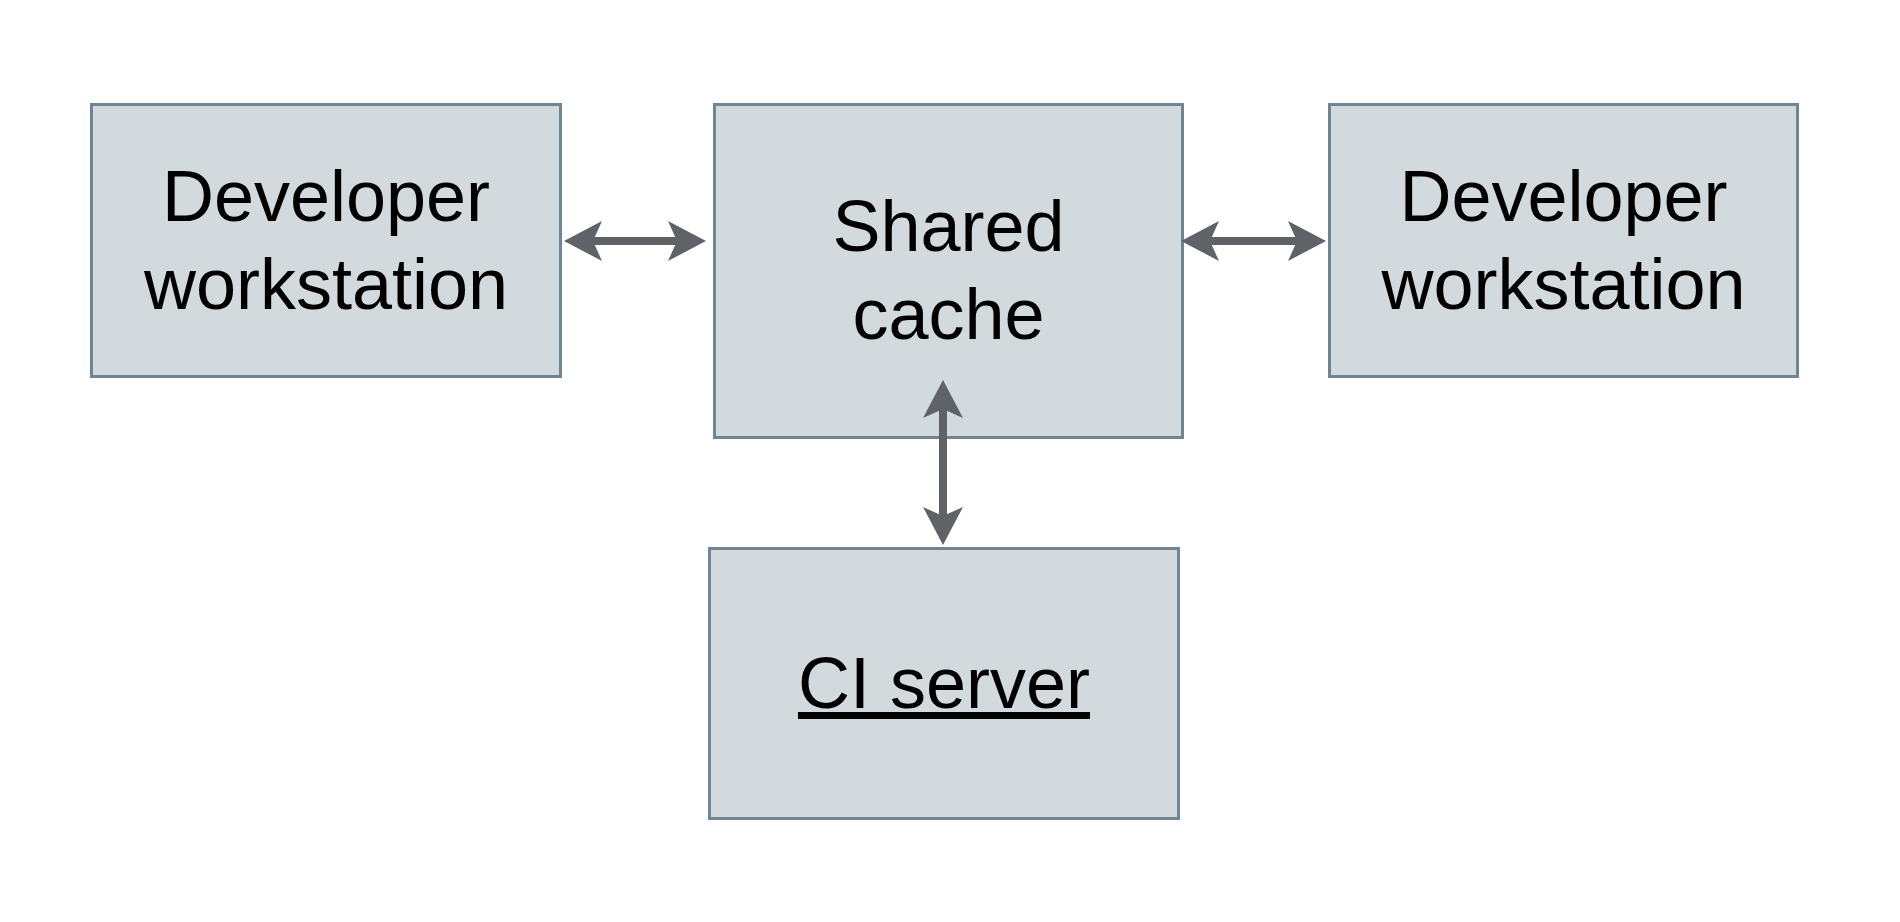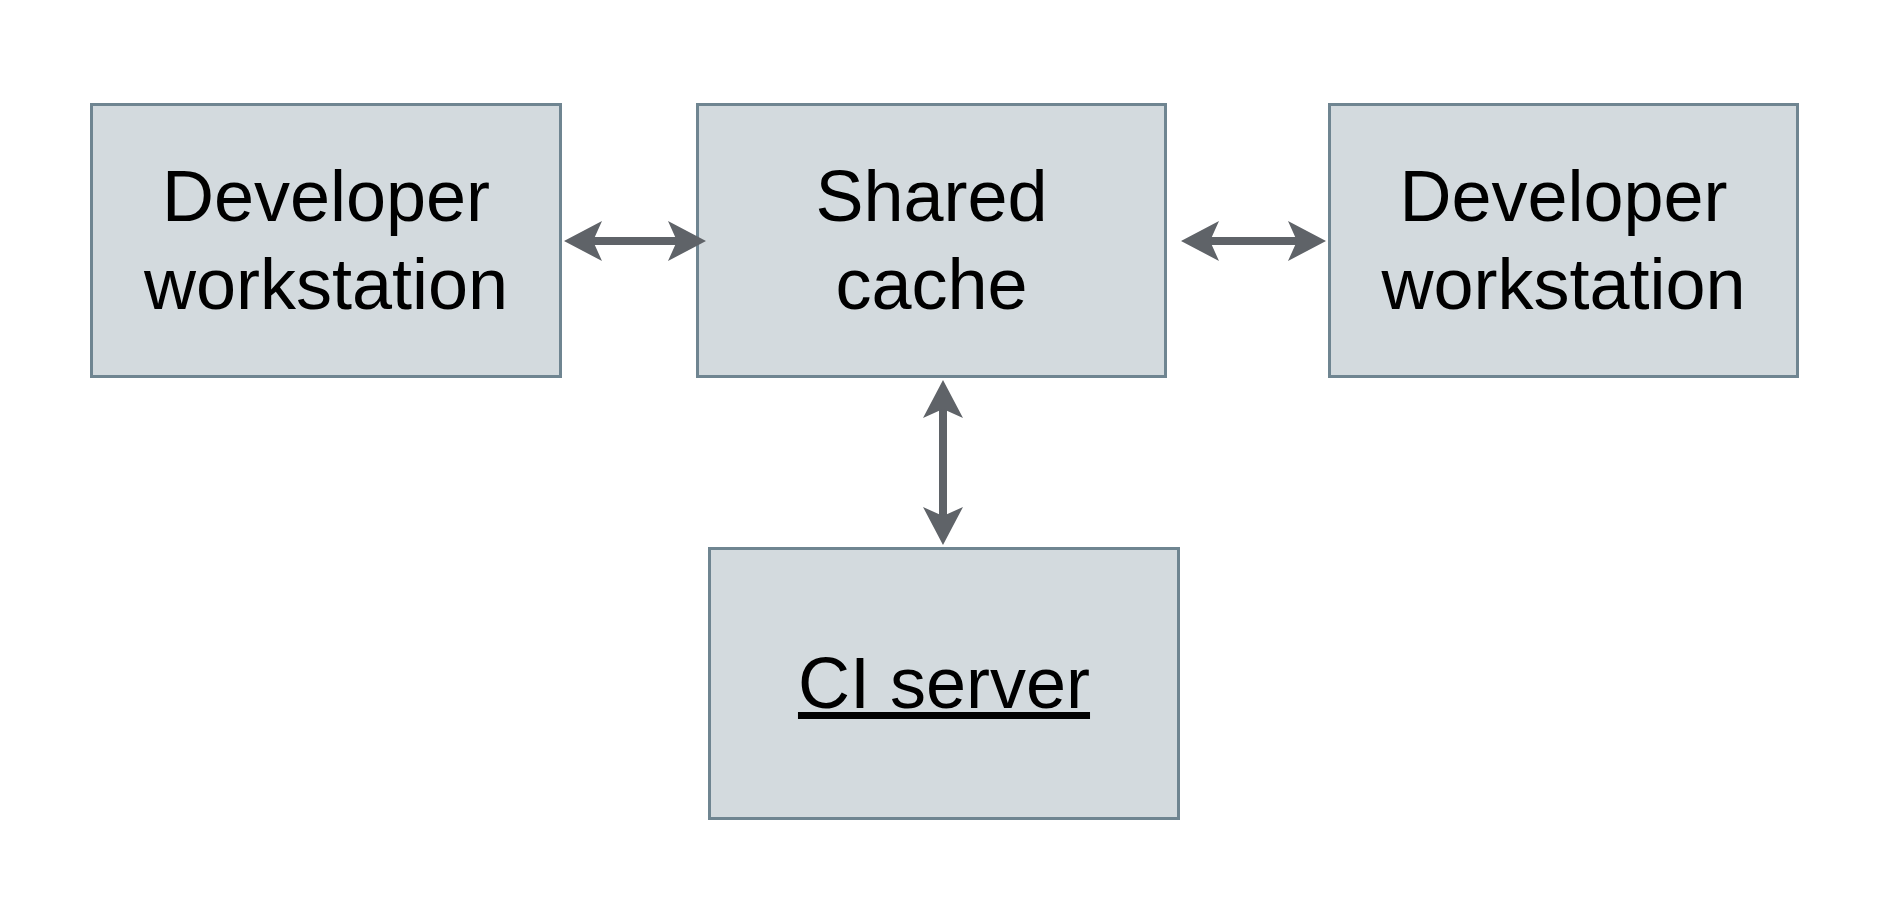--- a/index.html
+++ b/index.html
@@ -30,21 +30,21 @@
     text-align: center;
   }
   .node .label {
     white-space: pre-line;
     font-size: 72px;
     line-height: 1.22;
     color: var(--text);
     letter-spacing: 0;
   }
   .node-dev-left     { left: 90px;   top: 103px; width: 472px; height: 275px; }
-  .node-shared-cache { left: 696px;  top: 103px; width: 471px; height: 275px; justify-content: center; }
+  .node-shared-cache { left: 713px;  top: 103px; width: 471px; height: 336px; justify-content: center; }
   .node-dev-right    { left: 1328px; top: 103px; width: 471px; height: 275px; }
   .node-ci-server    { left: 708px;  top: 547px; width: 472px; height: 273px; text-decoration: underline; }
   .edges-layer {
     position: absolute;
     left: 0; top: 0;
     width: 1900px; height: 922px;
     pointer-events: none;
   }
 </style>
 </head>

